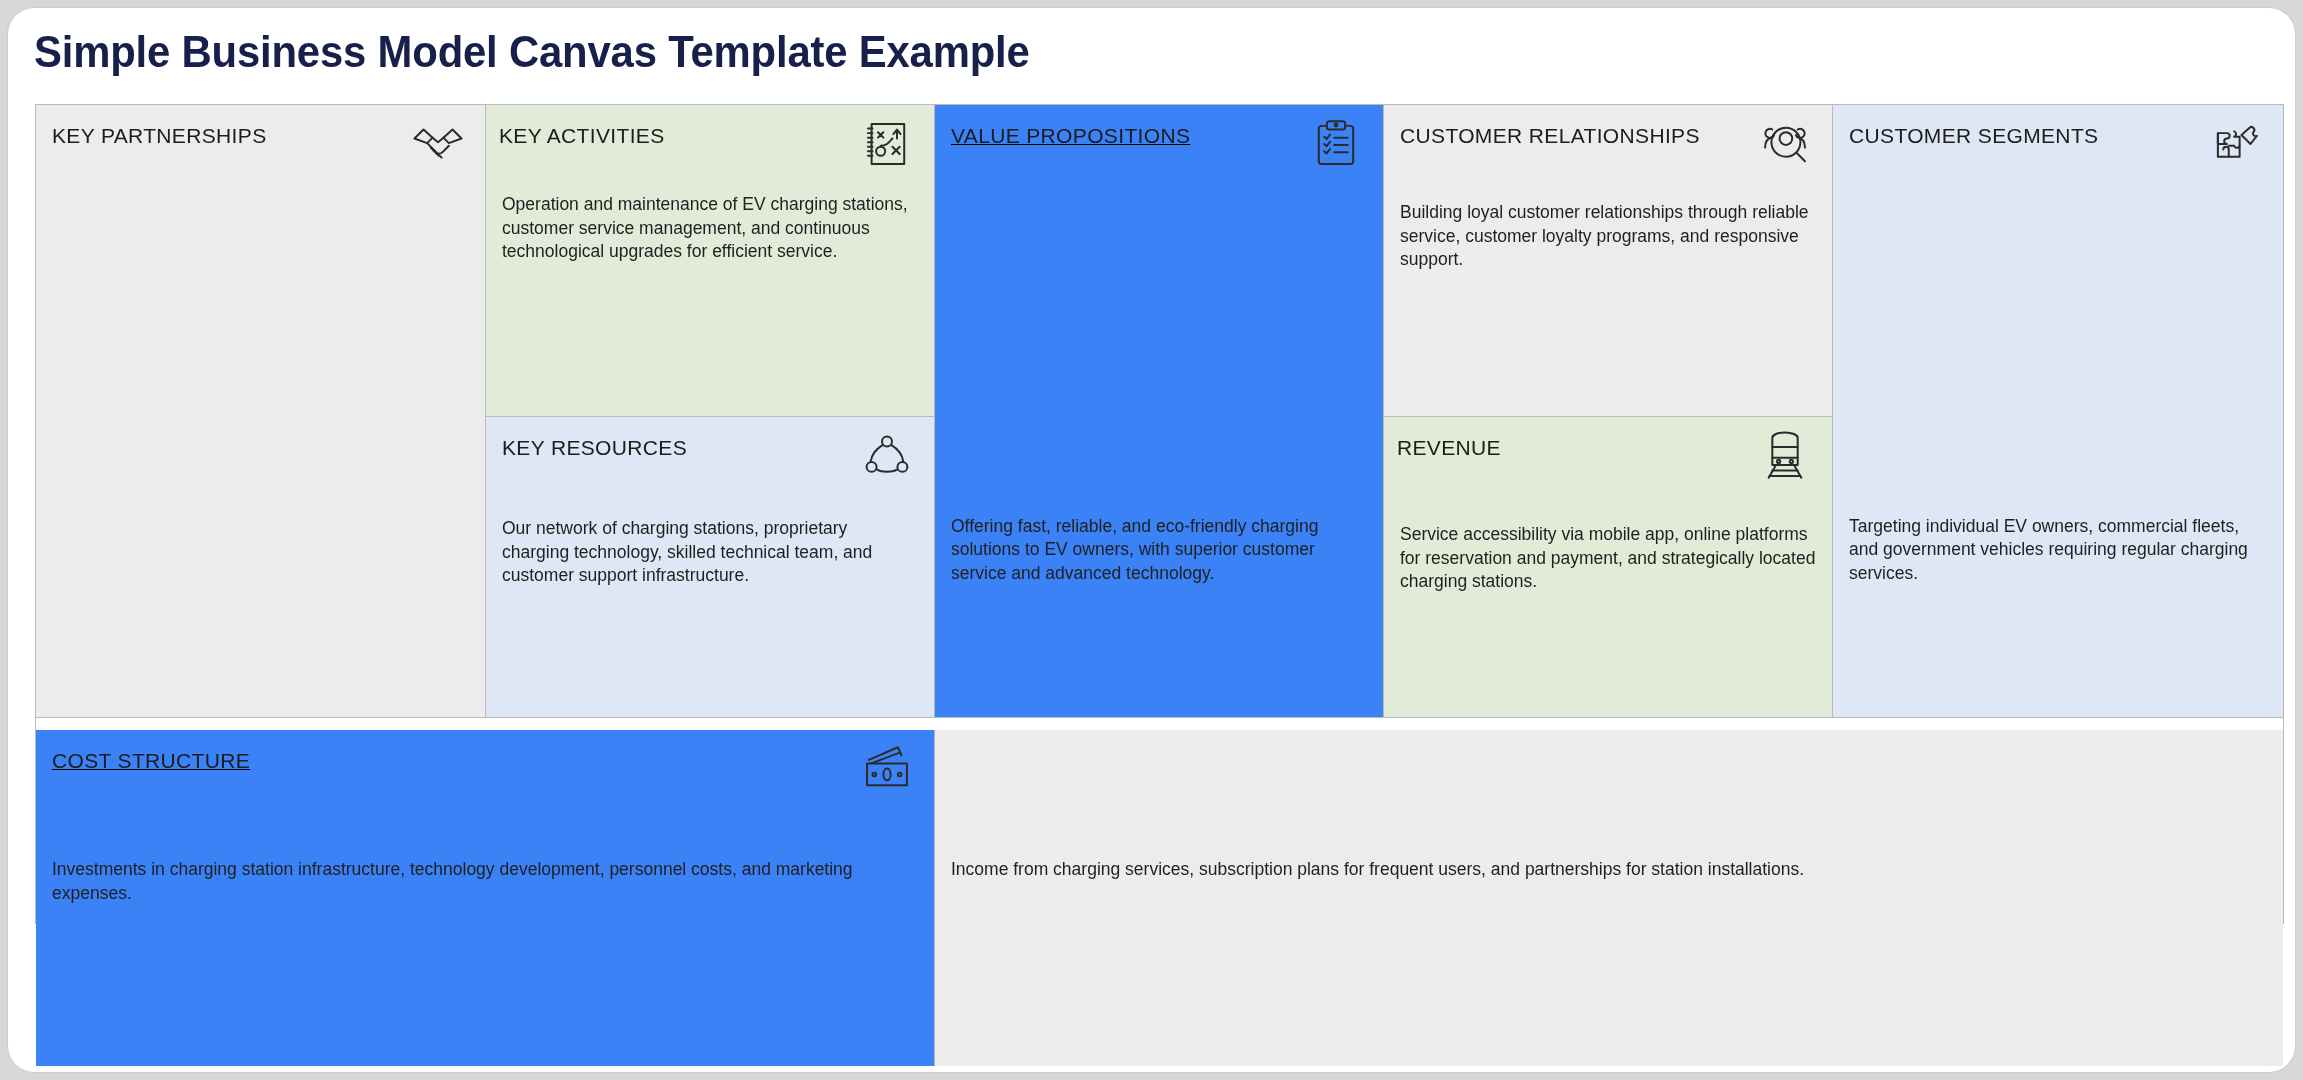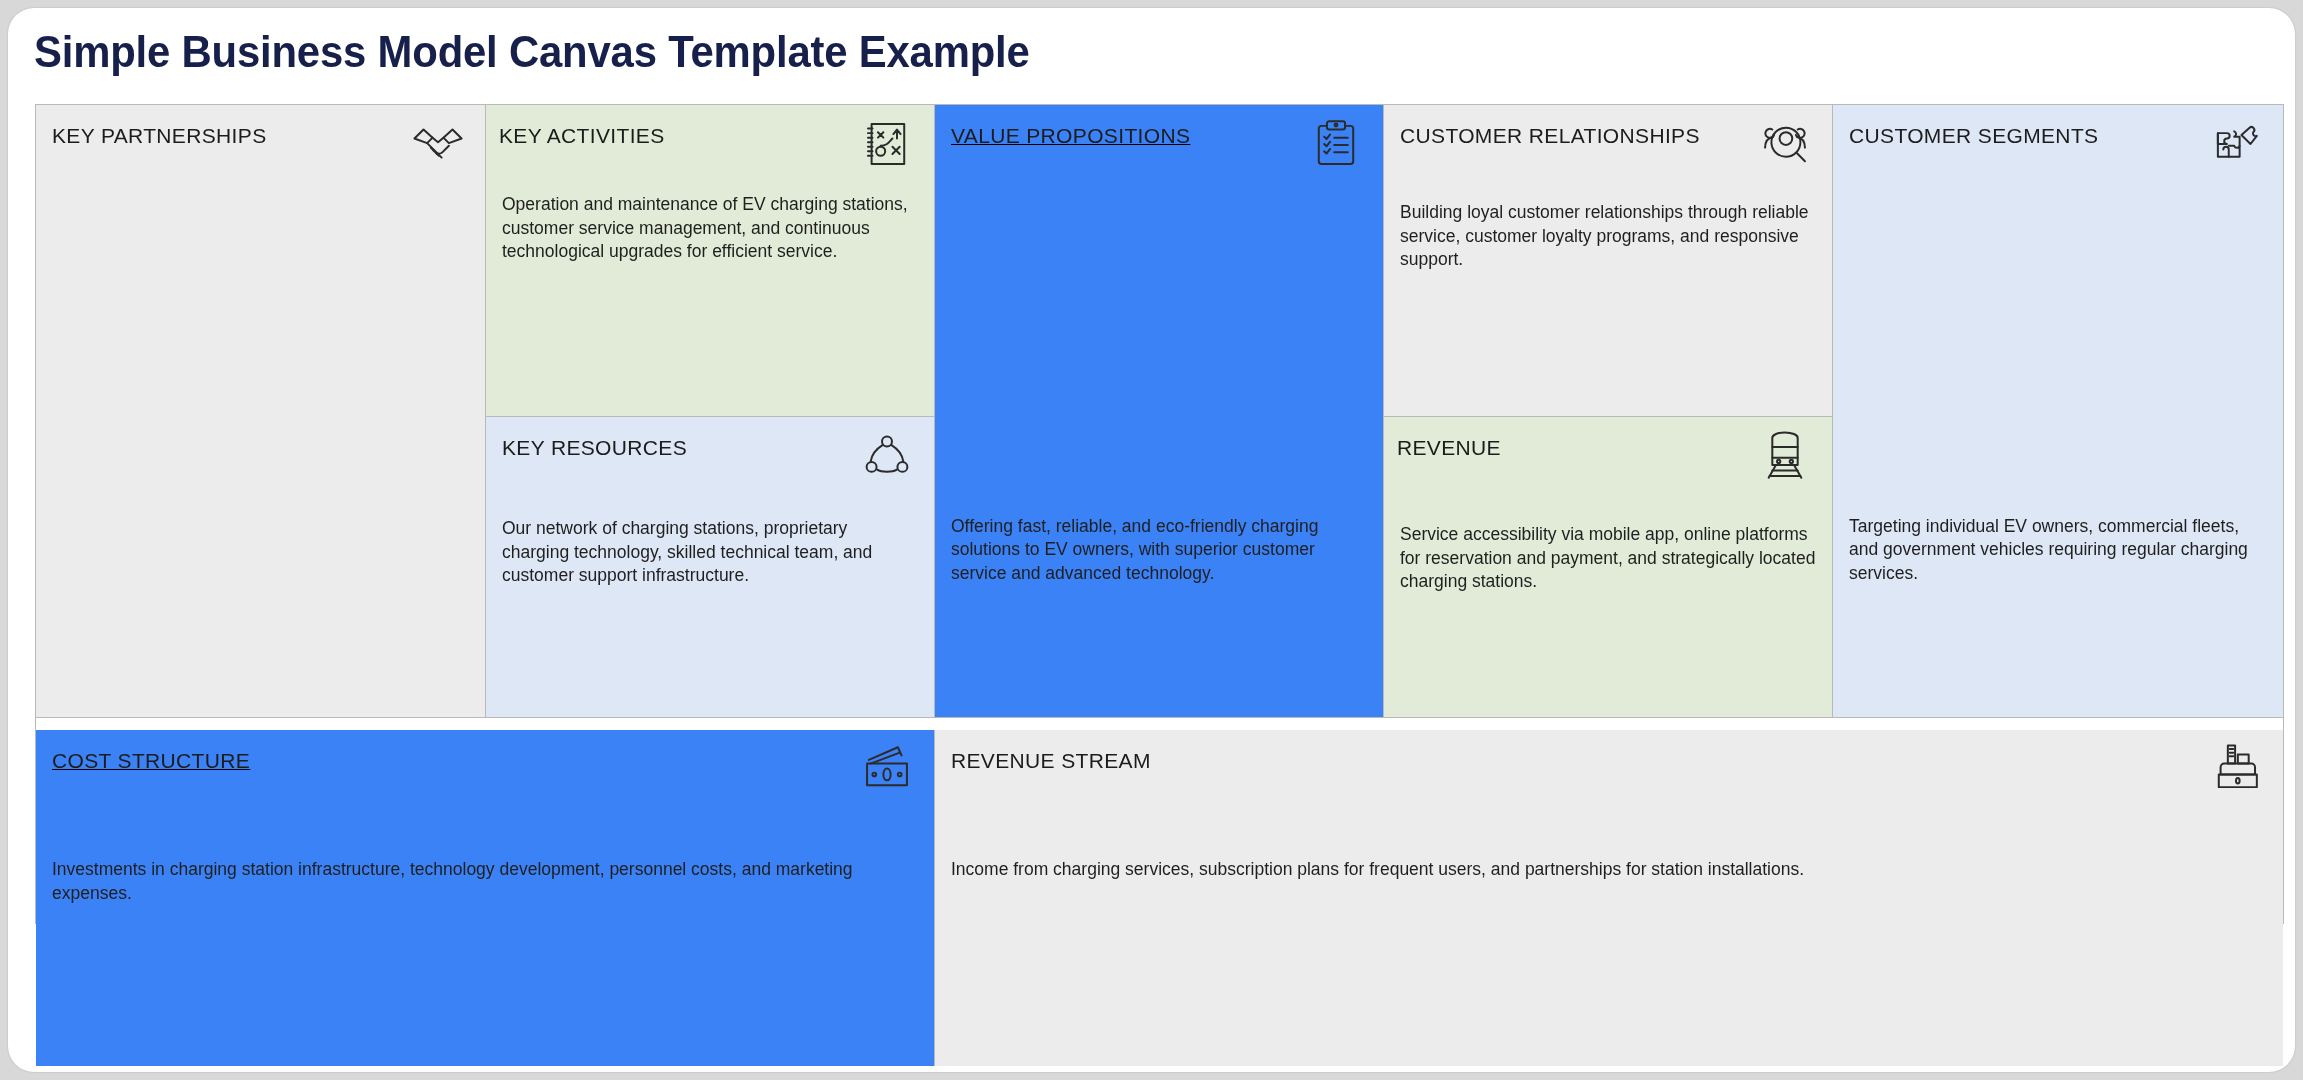--- a/index.html
+++ b/index.html
@@ -274,31 +274,18 @@
               <ellipse cx="32" cy="38" rx="4" ry="6.5"></ellipse>
               <circle cx="18" cy="38" r="2"></circle>
               <circle cx="46" cy="38" r="2"></circle>
             </svg>
           </span>
         </div>
         <div class="cell-body body-mid" style="top:128px;">Investments in charging station infrastructure, technology development, personnel costs, and marketing expenses.</div>
       </div>
 
       <div class="cell b2 r-bottom bg-gray last-row last-col">
-        <div class="cell-head">
-          <span class="cell-title">REVENUE STREAM</span>
-          <span class="cell-icon">
-            <svg viewBox="0 0 64 64" fill="none" stroke="currentColor" stroke-width="2.2" stroke-linejoin="round" stroke-linecap="round">
-              <rect x="23" y="6" width="8" height="20"></rect>
-              <path d="M25 10 h4 M25 14 h4 M25 18 h4"></path>
-              <rect x="34" y="16" width="12" height="10"></rect>
-              <path d="M23 26 h26 a4 4 0 0 1 4 4 v8 h-38 v-8 a4 4 0 0 1 4 -4 z"></path>
-              <rect x="13" y="38" width="42" height="14"></rect>
-              <ellipse cx="34" cy="45" rx="2" ry="3"></ellipse>
-            </svg>
-          </span>
-        </div>
         <div class="cell-body body-mid" style="top:128px;">Income from charging services, subscription plans for frequent users, and partnerships for station installations.</div>
       </div>
 
     </div>
   </div>
 </div>
 
 </body></html>

